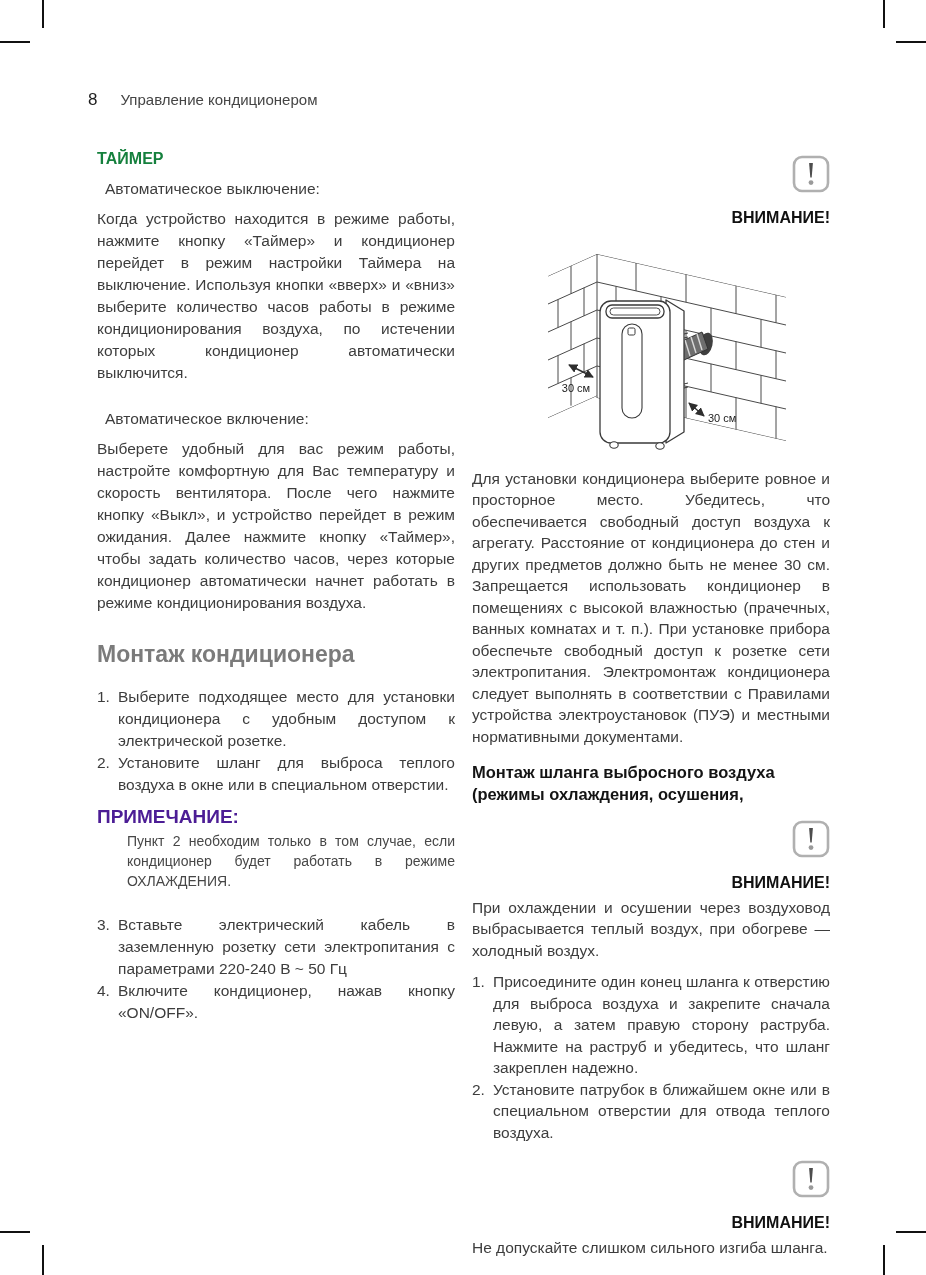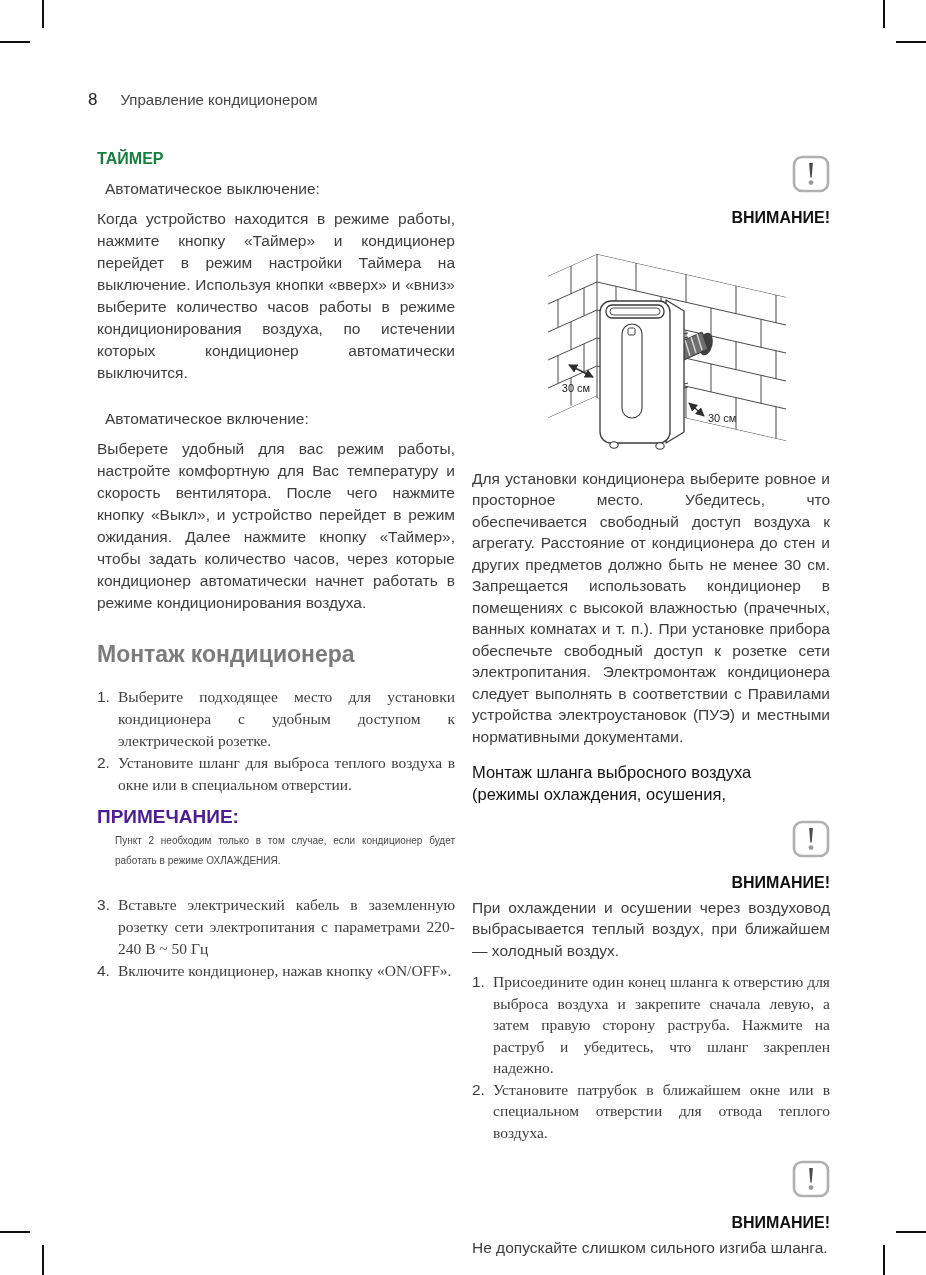--- a/index.html
+++ b/index.html
@@ -17,30 +17,30 @@
   .col{position:absolute;top:148px;width:358px;font-size:15.5px;line-height:22px;}
   #left-col{left:97px;}
   #right-col{left:472px;line-height:21.5px;}
   .jp{text-align:justify;margin:0;}
   .sub-label{margin:8px;}
   .b-head{font-weight:bold;color:#15803d;font-size:16px;margin:0;}
   .gap24{margin-top:24px;}
   .section-heading{font-size:23px;font-weight:bold;color:#7b7b7b;margin:27px 0 19px 0;line-height:26px;}
   .num-item{display:flex;margin:0;}
   .num-item .num{flex:none;width:21px;}
-  .num-item .itxt{flex:1;text-align:justify;font-family:Liberation Serif, serif;}
+  .num-item .itxt{flex:1;text-align:justify;}
   .note-head{font-weight:bold;color:#4c1d95;font-size:19px;margin:10px 0 3px 0;}
-  .note-text{margin:0 0 0 18px;font-size:10px;line-height:20px;text-align:justify;color:#474747;}
+  .note-text{margin:0 0 0 30px;font-size:14px;line-height:20px;text-align:justify;color:#474747;}
   
   .warn-row{display:flex;align-items:flex-end;gap:13px;flex-direction:column;}
   .warn-label{font-weight:bold;color:#111;font-size:16px;padding-bottom:3px;}
   .warn-icon{flex:none;width:38px;height:40px;}
   
   .figure-wrap{margin:16px 0 8px 64px;width:300px;height:212px;}
-  .hose-heading{font-weight:normal;color:#141414;font-size:16.5px;line-height:22px;margin:14px 0 0 0;}
+  .hose-heading{font-weight:bold;color:#141414;font-size:16.5px;line-height:22px;margin:14px 0 0 0;}
   .mt14{margin-top:14px;}
   .mt16{margin-top:16px;}
   .mt10{margin-top:10px;}
   svg text{font-family:"Liberation Sans","DejaVu Sans",sans-serif;}
 </style>
 </head>
 <body>
 
 <div class="crop" style="left:42px;top:0;width:2px;height:28px;"></div>
 <div class="crop" style="left:0;top:41px;width:30px;height:2px;"></div>
@@ -203,21 +203,21 @@
   </div>
 
   <div class="warn-row mt14">
     <svg class="warn-icon" viewBox="0 0 38 40">
       <rect x="2" y="3" width="34" height="34" rx="8" fill="#fff" stroke="#b0b0b0" stroke-width="2.6"></rect>
       <path d="M17.1 9 L20.9 9 L19.7 23.5 L18.3 23.5 Z" fill="#4d4d4d"></path>
       <circle cx="19" cy="28.6" r="2.4" fill="#9a9a9a"></circle>
     </svg>
     <span class="warn-label">ВНИМАНИЕ!</span>
   </div>
-  <p class="jp">При охлаждении и осушении через воздуховод выбрасывается теплый воздух, при ближайшем — холодный воздух.</p>
+  <p class="jp">При охлаждении и осушении через воздуховод выбрасывается теплый воздух, при обогреве — холодный воздух.</p>
 
   <div class="num-item mt10">
     <span class="num">1.</span>
     <span class="itxt">Присоедините один конец шланга к отверстию для выброса воздуха и закрепите сначала левую, а затем правую сторону раструба. Нажмите на раструб и убедитесь, что шланг закреплен надежно.</span>
   </div>
   <div class="num-item">
     <span class="num">2.</span>
     <span class="itxt">Установите патрубок в ближайшем окне или в специальном отверстии для отвода теплого воздуха.</span>
   </div>
 

